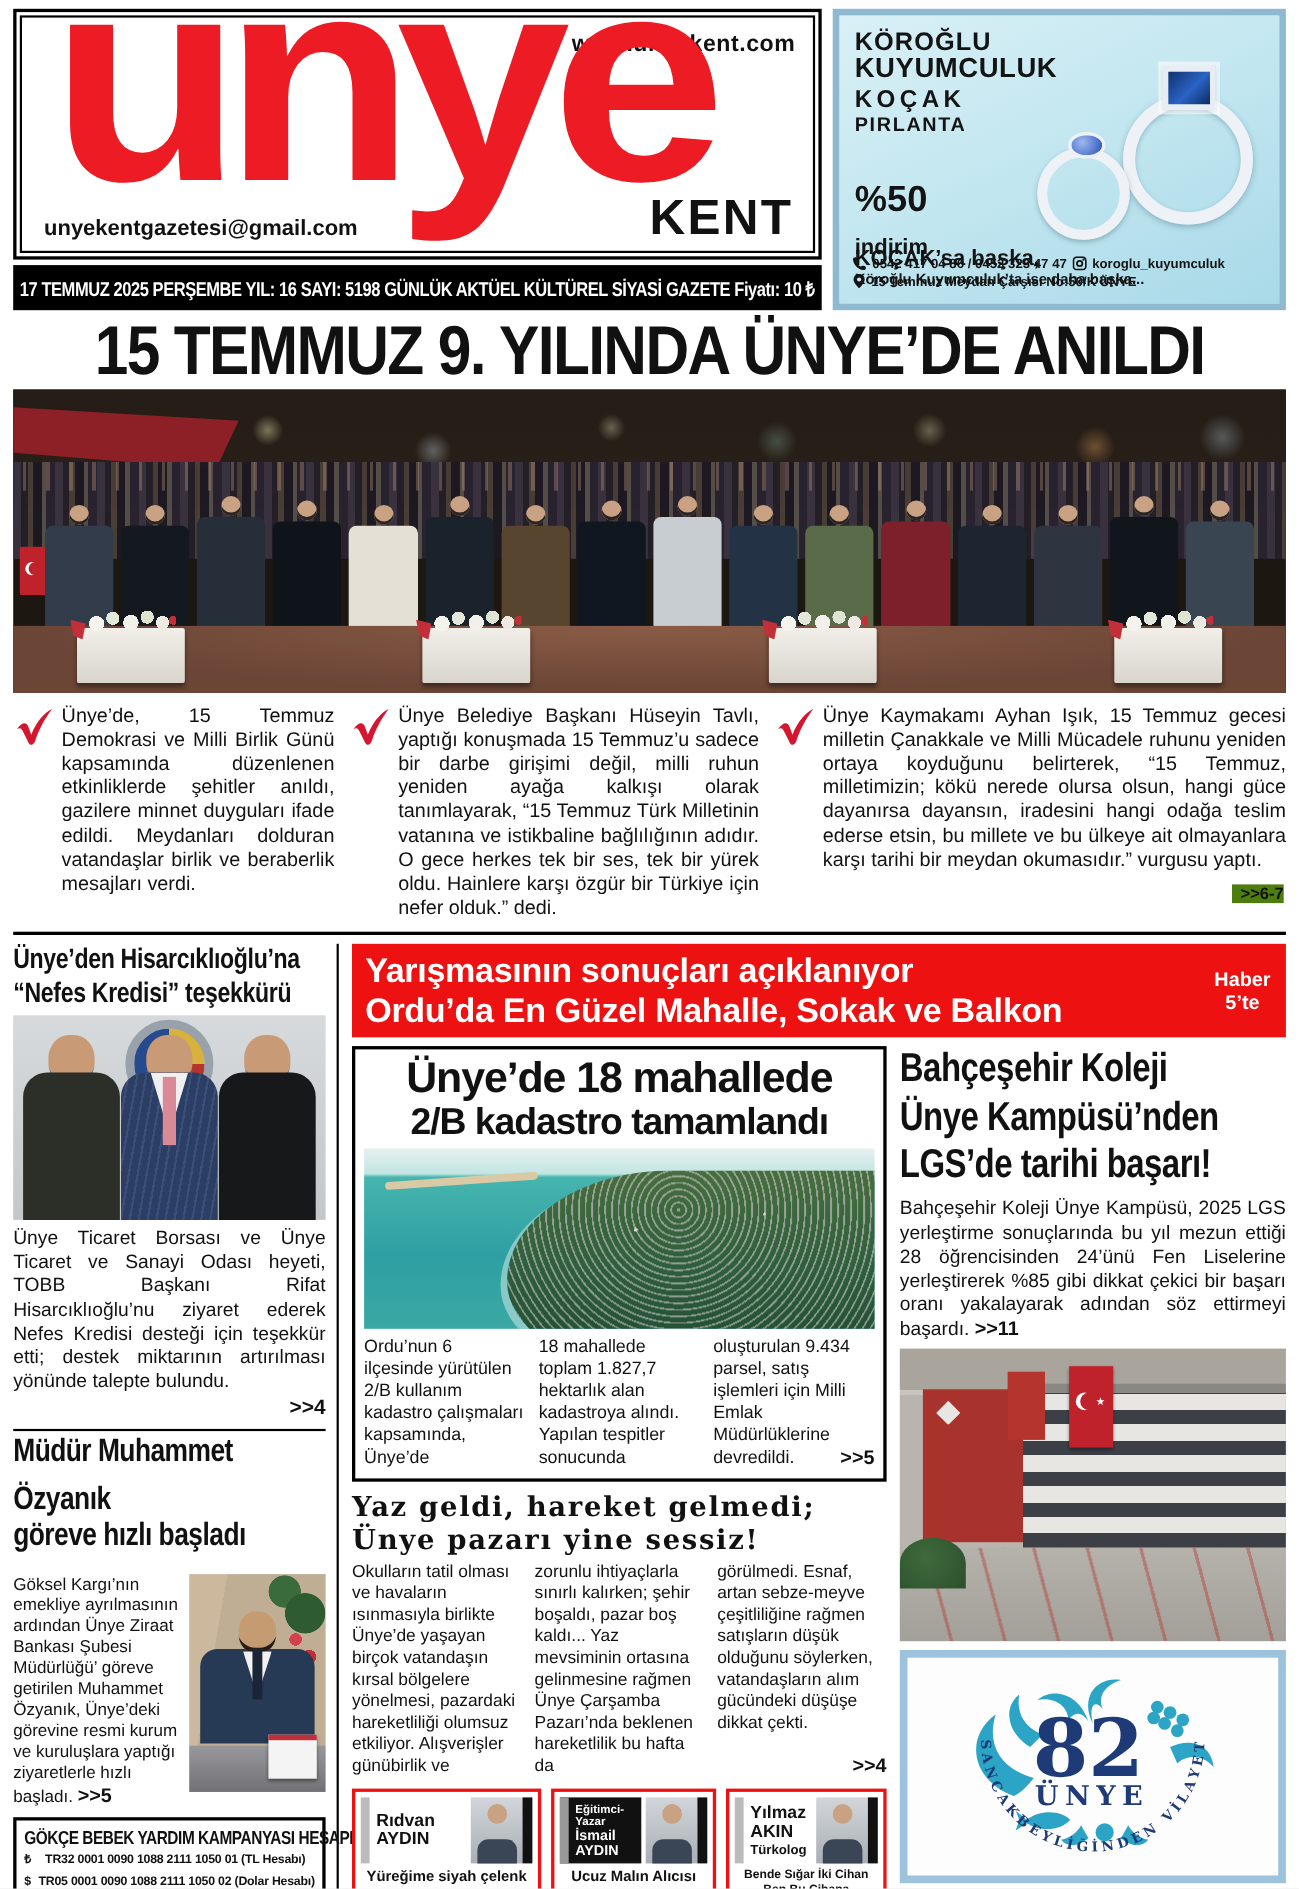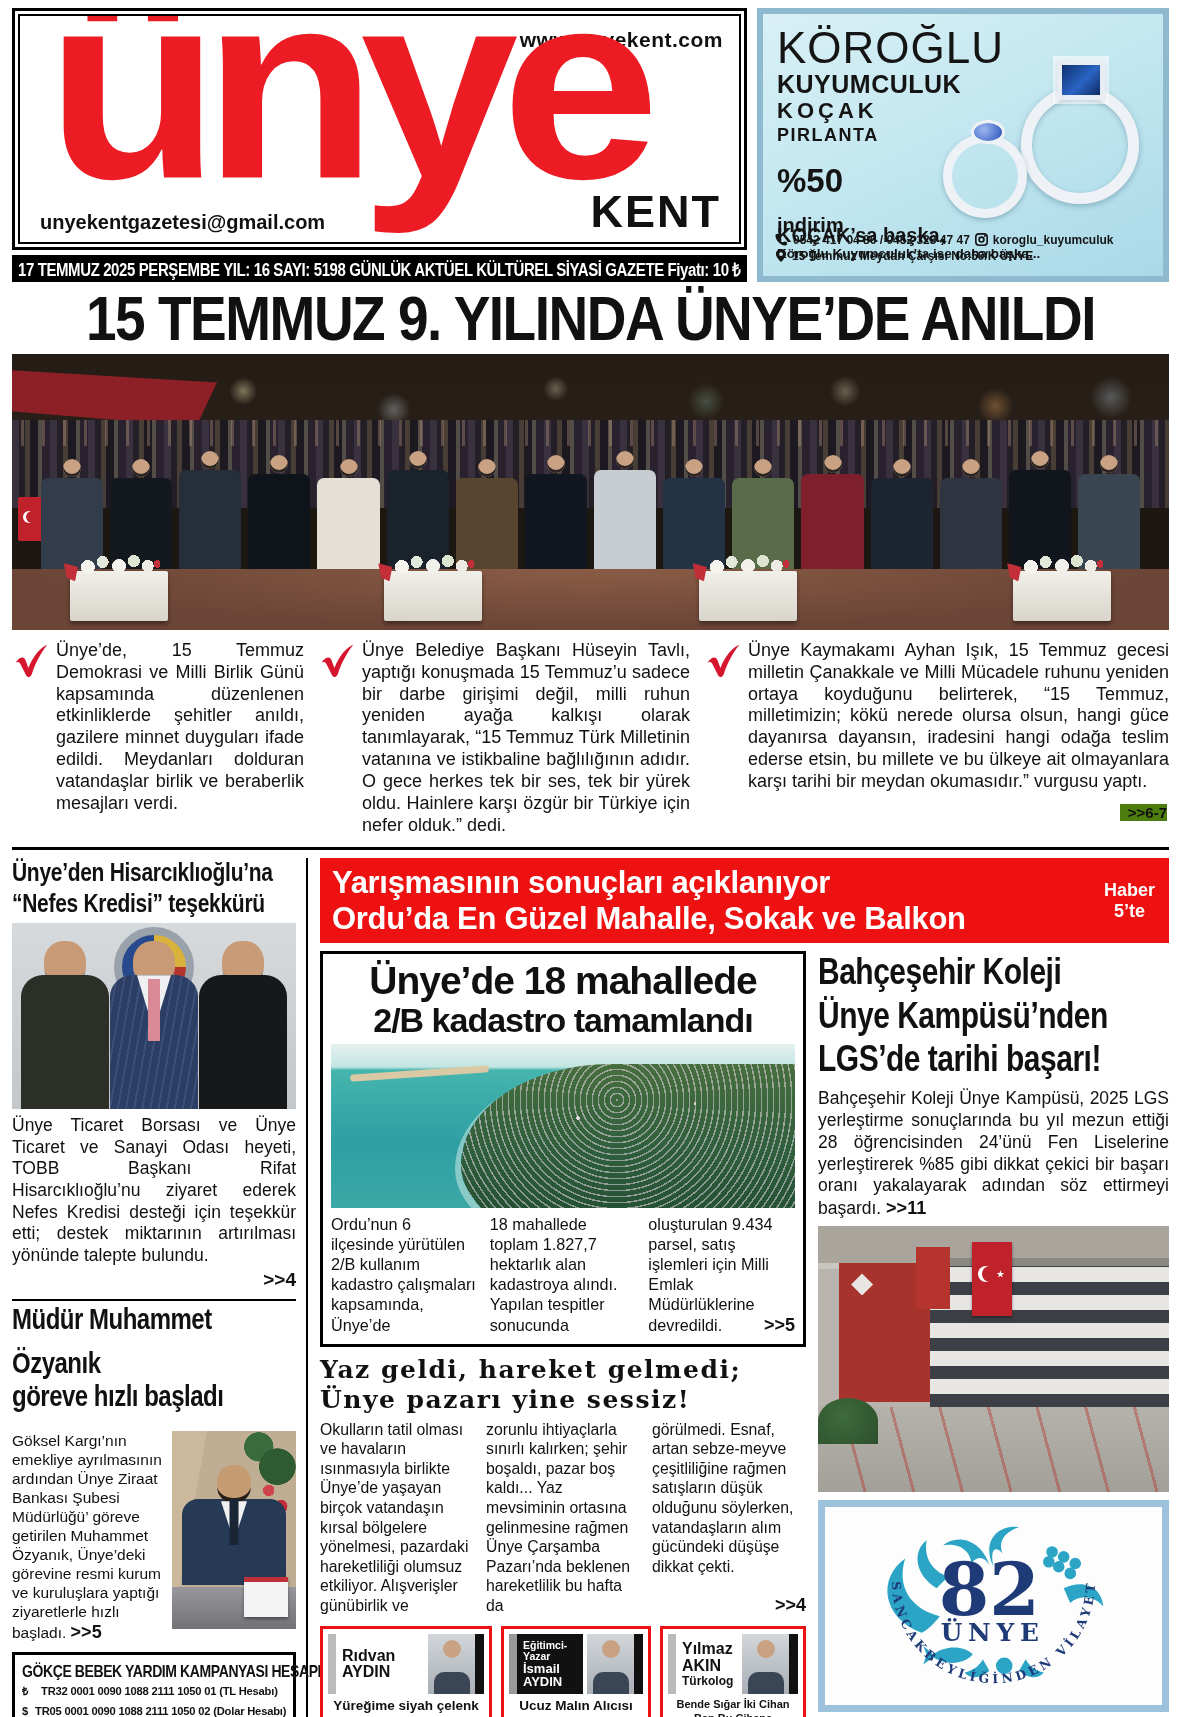--- a/index.html
+++ b/index.html
@@ -11,26 +11,26 @@
   
   .header{display:flex;gap:10px;height:274px;}
   .mast-col{width:735px;display:flex;flex-direction:column;}
   .mast-box{flex:1;border:3px solid #000;padding:3px;}
   .mast-inner{border:2px solid #000;height:100%;position:relative;overflow:hidden;}
   .mast-site{position:absolute;top:12px;right:16px;font-size:21px;font-weight:800;letter-spacing:.5px;}
   .mast-logo{position:absolute;left:26px;bottom:52px;font-size:150px;line-height:.78;font-weight:800;
              color:#ed1c24;letter-spacing:-9px;transform:scale(1.9,1.78);transform-origin:left bottom;}
   .mast-kent{position:absolute;right:18px;bottom:4px;font-size:45px;font-weight:800;letter-spacing:2px;}
   .mast-mail{position:absolute;left:20px;bottom:8px;font-size:20px;font-weight:700;}
-  .datebar{margin-top:5px;height:27px;background:#000;color:#fff;font-size:15px;font-weight:700;
+  .datebar{margin-top:5px;height:41px;background:#000;color:#fff;font-size:15px;font-weight:700;
            display:flex;align-items:center;padding:0 6px;white-space:nowrap;letter-spacing:-.4px;}
   
   .ad{flex:1;border:6px solid #8fb9cf;background:linear-gradient(155deg,#d9f0f6 0%,#bfe5ef 55%,#a9d9e8 100%);
       position:relative;padding:12px 14px;color:#141414;overflow:hidden;}
-  .ad-b1{font-size:44px;font-weight:400;letter-spacing:1px;line-height:1.02;}
+  .ad-b1{font-size:23px;font-weight:700;letter-spacing:1px;line-height:1.02;}
   .ad-b2{font-size:25px;font-weight:800;letter-spacing:.5px;line-height:1.1;}
   .ad-b3{font-size:22px;font-weight:800;letter-spacing:4px;line-height:1.2;}
   .ad-b4{font-size:18px;font-weight:800;letter-spacing:1.5px;line-height:1.15;}
   .ad-disc{position:absolute;left:14px;top:148px;font-size:33px;font-weight:800;}
   .ad-discl{position:absolute;left:14px;top:200px;font-size:20px;font-weight:700;}
   .ad-s1{position:absolute;left:14px;top:210px;font-size:20px;font-weight:800;}
   .ad-s2{position:absolute;left:14px;top:232px;font-size:13.5px;font-weight:700;}
   .ad-contact{position:absolute;left:12px;bottom:12px;right:8px;font-size:12px;font-weight:700;line-height:1.35;}
   .ad-contact .row{display:flex;align-items:center;gap:5px;white-space:nowrap;}
   .ad-rings{position:absolute;right:6px;top:34px;width:220px;height:170px;}

